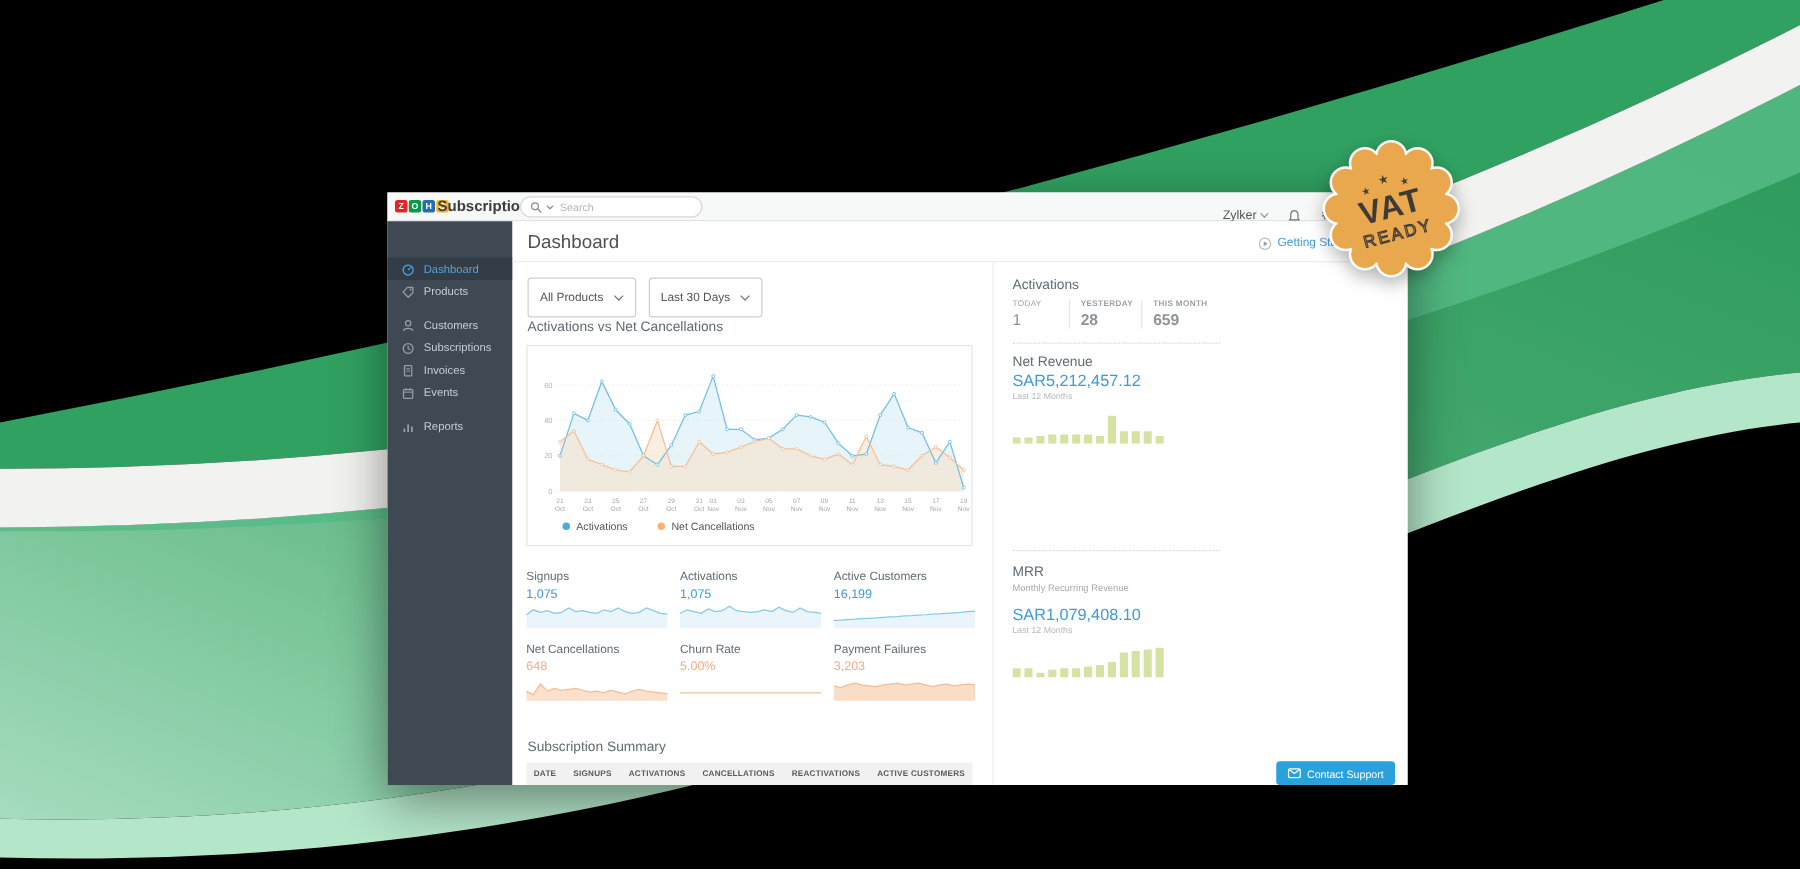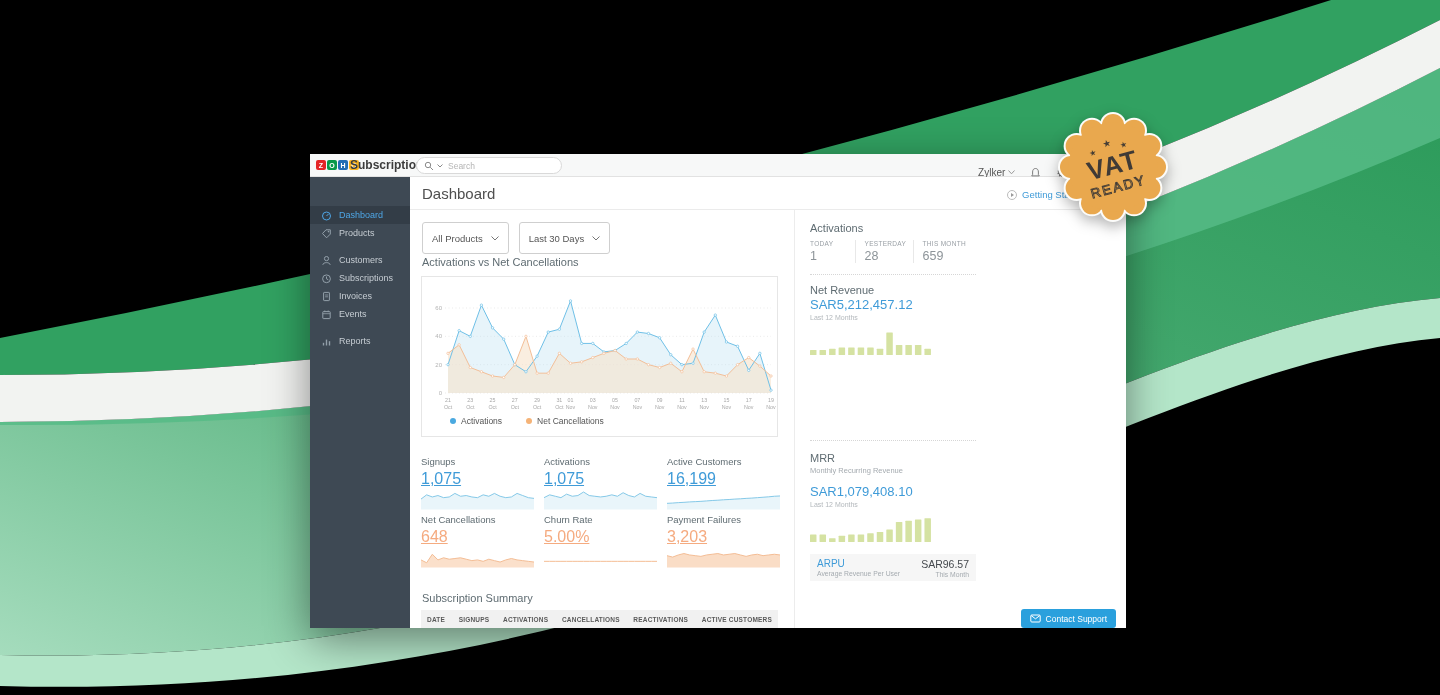--- a/index.html
+++ b/index.html
@@ -54,35 +54,35 @@
   .section-title{position:absolute;left:12px;top:46px;font-size:11px;color:#5f6c72;}
   .chart-card{position:absolute;left:11px;top:66px;width:357px;height:161px;border:1px solid #e6e6e6;background:#fff;}
   .legend{position:absolute;left:28px;bottom:10px;display:flex;gap:24px;align-items:center;}
   .legend-item{display:flex;align-items:center;gap:5px;font-size:8.5px;color:#555;cursor:pointer;}
   .ldot{width:6px;height:6px;border-radius:50%;}
   .ldot.blue{background:#4aa9e0;} .ldot.orange{background:#f5b377;}
 
   .stats-grid{position:absolute;left:11px;top:246px;width:357px;}
   .stat-tile{position:absolute;width:113px;}
   .stat-label{font-size:9.5px;color:#5f6c72;margin-bottom:3px;}
-  .stat-value{font-size:16px;margin-bottom:2px;text-decoration:underline;}
+  .stat-value{font-size:10px;margin-bottom:2px;}
   .stat-value.blue{color:#3f9bd8;} .stat-value.orange{color:#f5ab80;}
 
   .summary-title{position:absolute;left:12px;top:382px;font-size:11px;color:#5f6c72;}
   .table-header{position:absolute;left:11px;top:400px;width:357px;height:18px;background:#f1f1f1;
                 display:flex;align-items:center;justify-content:space-between;padding:0 6px;}
   .th-cell{font-size:6.5px;font-weight:bold;color:#5a5a5a;letter-spacing:.2px;white-space:nowrap;}
 
   
   .right-panel{position:absolute;left:485px;top:56px;right:0;bottom:0;background:#fff;}
   .rp{position:absolute;left:15px;width:166px;}
   .rp-title{font-size:11px;color:#5f6c72;}
   .act-cols{display:flex;}
   .act-col{padding-right:10px;}
-  .act-col + .act-col{border-left:1px solid #e8e8e8;padding-left:9px;}
+  .act-col + .act-col{border-left:1px solid #e8e8e8;padding-left:9px;font-weight:bold;}
   .act-label{font-size:6.5px;color:#9aa0a6;letter-spacing:.3px;margin-bottom:2px;white-space:nowrap;}
   .act-value{font-size:12.5px;color:#8d9499;}
   .dotted{position:absolute;left:15px;width:166px;border-top:1px dotted #d6d6d6;}
   .amount{font-size:13px;color:#3f9bd8;}
   .period{font-size:7px;color:#b3b8bc;margin-top:2px;}
   .rp-subtitle{font-size:7.5px;color:#a5abb0;margin-top:2px;}
   .nr-row{height:20px;background:#f6f6f6;margin-bottom:2px;display:flex;align-items:center;
           justify-content:space-between;padding:0 7px;}
   .nr-label{font-size:6.5px;color:#8f9499;letter-spacing:.3px;}
   .nr-value{font-size:10px;color:#45494e;font-weight:bold;}
@@ -488,30 +488,20 @@
             <rect x="47.69230769230769" y="20.5" width="6.486153846153846" height="7.5" rx="0.5" fill="#d5e2a2"></rect>
             <rect x="57.230769230769226" y="19.25" width="6.486153846153846" height="8.75" rx="0.5" fill="#d5e2a2"></rect>
             <rect x="66.76923076923077" y="18" width="6.486153846153846" height="10" rx="0.5" fill="#d5e2a2"></rect>
             <rect x="76.3076923076923" y="15.5" width="6.486153846153846" height="12.5" rx="0.5" fill="#d5e2a2"></rect>
             <rect x="85.84615384615384" y="8" width="6.486153846153846" height="20" rx="0.5" fill="#d5e2a2"></rect>
             <rect x="95.38461538461539" y="6.75" width="6.486153846153846" height="21.25" rx="0.5" fill="#d5e2a2"></rect>
             <rect x="104.92307692307692" y="5.5" width="6.486153846153846" height="22.5" rx="0.5" fill="#d5e2a2"></rect>
             <rect x="114.46153846153845" y="4.25" width="6.486153846153846" height="23.75" rx="0.5" fill="#d5e2a2"></rect>
           </svg>
         <div style="margin-top:8px">
-          <div class="metric-row">
-            <div>
-              <div class="metric-label">ARPU</div>
-              <div class="metric-sub">Average Revenue Per User</div>
-            </div>
-            <div>
-              <div class="metric-value">SAR96.57</div>
-              <div class="metric-note">This Month</div>
-            </div>
-          </div>
         </div>
       </div>
     </div>
 
     <div class="support-btn">
       <svg width="11" height="9">
         <rect x="0.8" y="1" width="9.4" height="7" rx="1" fill="none" stroke="#fff" stroke-width="1"></rect>
         <polyline points="1.2,1.6 5.5,4.8 9.8,1.6" fill="none" stroke="#fff" stroke-width="1"></polyline>
       </svg>
       <span>Contact Support</span>

